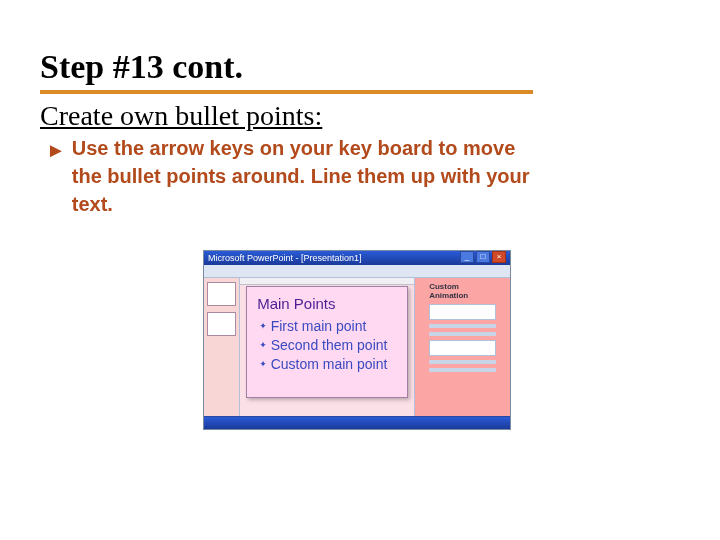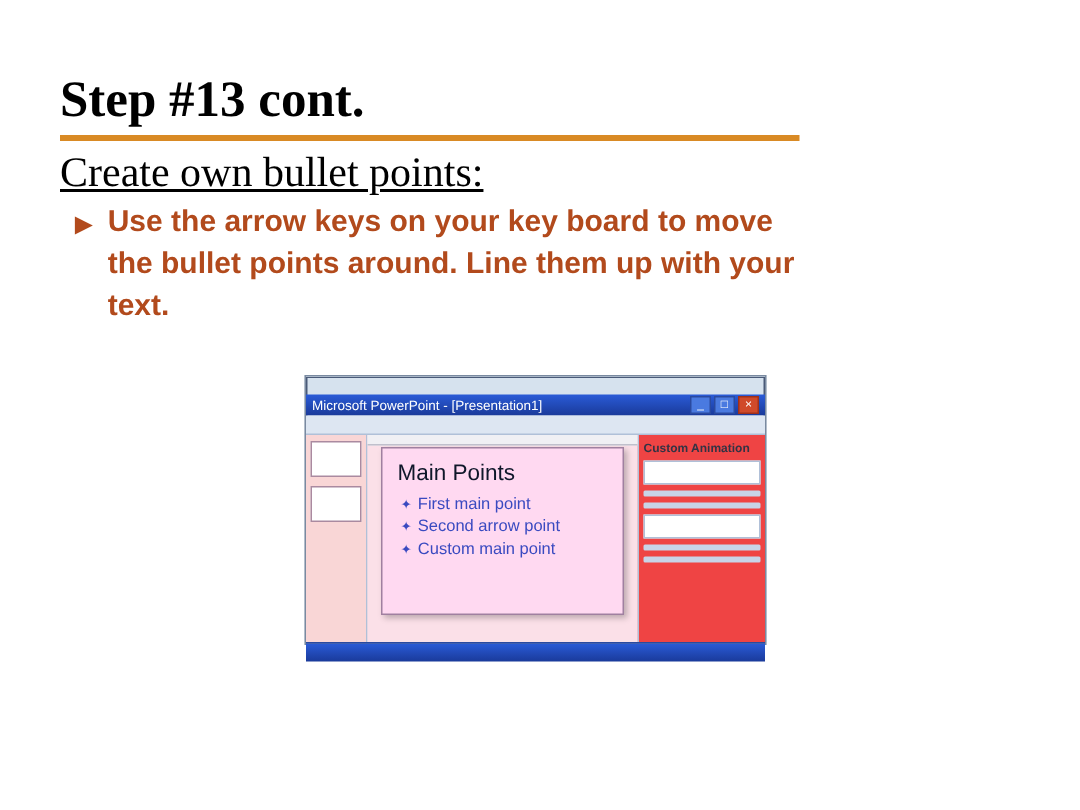--- a/index.html
+++ b/index.html
@@ -75,22 +75,20 @@
   }
   .shot-titlebar {
     height: 14px;
     background: linear-gradient(#2a5bd7, #1a3a9a);
     color: #fff;
     font-size: 9px;
     line-height: 14px;
     padding: 0 4px;
     display: flex;
     justify-content: space-between;
-    align-items: center;
-    margin-top: 12px;
   }
   .shot-winbtns {
     display: flex;
     gap: 2px;
   }
   .shot-winbtn {
     width: 12px; height: 10px; background:#4a7ae0; border:1px solid #2a4aa0;
     font-size:8px; line-height:9px; text-align:center; color:#fff;
   }
   .shot-winbtn.close { background:#d04a2a; border-color:#a0301a; }
@@ -133,46 +131,46 @@
   .shot-canvas {
     width: 162px;
     height: 112px;
     background: #ffd9f1;
     border: 1px solid #a080a0;
     box-shadow: 2px 2px 4px rgba(0,0,0,0.25);
     padding: 8px 10px;
     box-sizing: border-box;
   }
   .shot-slide-title {
-    color: #0f172a;
+    color: #4c1d95;
     font-size: 15px;
     font-weight: 400;
     margin-bottom: 6px;
     font-family: "Segoe UI", Arial, sans-serif;
   }
   .shot-point {
     display: flex;
     gap: 4px;
     align-items: center;
     margin: 3px 0 3px 2px;
   }
   .shot-star {
     color: #3a4ac0;
     font-size: 9px;
     line-height: 9px;
   }
   .shot-point-text {
     color: #3a4ac0;
-    font-size: 11px;
+    font-size: 14px;
   }
   .shot-taskpane {
     width: 78px;
-    background: #ef4444;
+    background: #fca5a5;
     border-left: 1px solid #b0c0d8;
-    padding: 4px 3px;
+    padding: 4px 14px;
     font-size: 7px;
     color: #556;
     display: flex;
     flex-direction: column;
     gap: 4px;
   }
   .shot-task-header {
     font-size: 8px;
     font-weight: 700;
     color: #334;
@@ -226,21 +224,21 @@
       <div class="shot-canvas-wrap">
         <div class="shot-ruler"></div>
         <div class="shot-canvas">
           <div class="shot-slide-title">Main Points</div>
           <div class="shot-point">
             <span class="shot-star">✦</span>
             <span class="shot-point-text">First main point</span>
           </div>
           <div class="shot-point">
             <span class="shot-star">✦</span>
-            <span class="shot-point-text">Second arrow point</span>
+            <span class="shot-point-text">Second them point</span>
           </div>
           <div class="shot-point">
             <span class="shot-star">✦</span>
             <span class="shot-point-text">Custom main point</span>
           </div>
         </div>
       </div>
       <div class="shot-taskpane">
         <div class="shot-task-header">Custom Animation</div>
         <div class="shot-task-box"></div>

